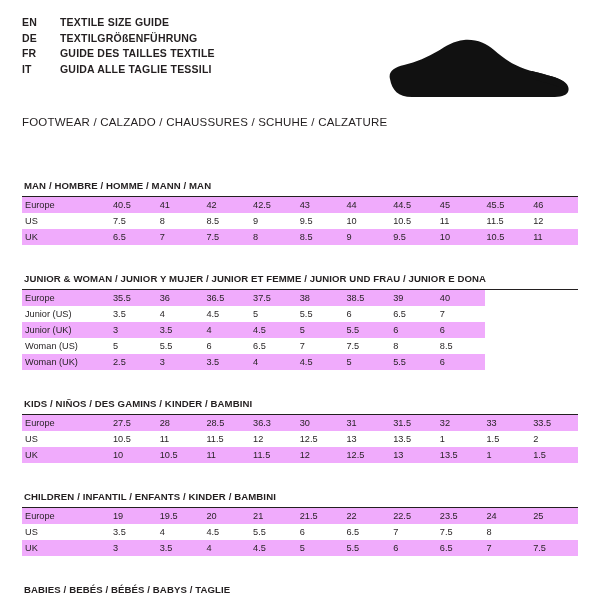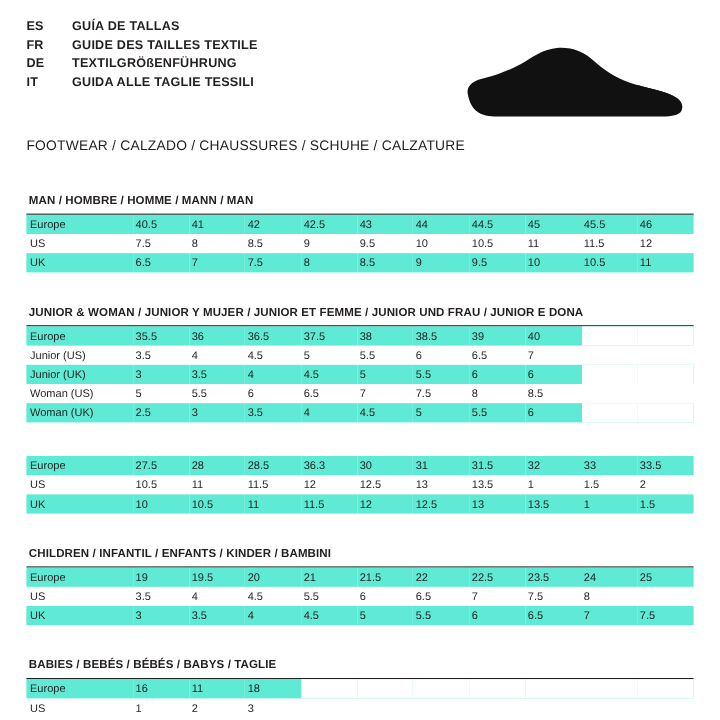--- a/index.html
+++ b/index.html
@@ -55,21 +55,21 @@
     font-weight: normal;
     letter-spacing: 0.2px;
     margin: 8px 0 0 0;
   }
 
   
   .group {
     margin-top: 28px;
   }
   .group.first {
-    margin-top: 34px;
+    margin-top: 52px;
   }
   .group-title {
     font-size: 9.6px;
     font-weight: bold;
     letter-spacing: 0.1px;
     padding: 0 0 5px 2px;
     border-bottom: 1px solid #231f20;
     margin: 0;
   }
   table.sizes {
@@ -82,51 +82,51 @@
     height: 16px;
     line-height: 16px;
     padding: 0;
     text-align: left;
   }
   table.sizes td.label {
     padding-left: 3px;
     width: 86px;
   }
   table.sizes tr.shaded {
-    background: #5eead4;
+    background: #f0abfc;
   }
   table.sizes tr.shaded.partial td.empty {
     background: #ffffff;
   }
   .val {
     display: block;
     padding-left: 2px;
   }
 
   
 </style>
 </head>
 <body>
 
 <div class="page">
 
   <div class="header">
     <table class="lang-table">
       <tbody id="lang-rows">
           <tr>
-            <td class="lang-code">ES</td>
-            <td>GUÍA DE TALLAS</td>
+            <td class="lang-code">EN</td>
+            <td>TEXTILE SIZE GUIDE</td>
+          </tr>
+          <tr>
+            <td class="lang-code">DE</td>
+            <td>TEXTILGRÖßENFÜHRUNG</td>
           </tr>
           <tr>
             <td class="lang-code">FR</td>
             <td>GUIDE DES TAILLES TEXTILE</td>
-          </tr>
-          <tr>
-            <td class="lang-code">DE</td>
-            <td>TEXTILGRÖßENFÜHRUNG</td>
           </tr>
           <tr>
             <td class="lang-code">IT</td>
             <td>GUIDA ALLE TAGLIE TESSILI</td>
           </tr>
         </tbody>
     </table>
 
     <div class="shoe-art">
       <svg width="190" height="62" viewBox="0 0 190 62" xmlns="http://www.w3.org/2000/svg">
@@ -393,20 +393,21 @@
               <td>
                 <span class="val">6</span>
               </td>
               <td class="empty"></td>
               <td class="empty"></td>
             </tr>
           </tbody>
         </table>
       </div>
       <div class="group">
+        <div class="group-title">KIDS / NIÑOS / DES GAMINS / KINDER / BAMBINI</div>
         <table class="sizes">
           <tbody>
             <tr class="shaded">
               <td class="label">Europe</td>
               <td>
                 <span class="val">27.5</span>
               </td>
               <td>
                 <span class="val">28</span>
               </td>

